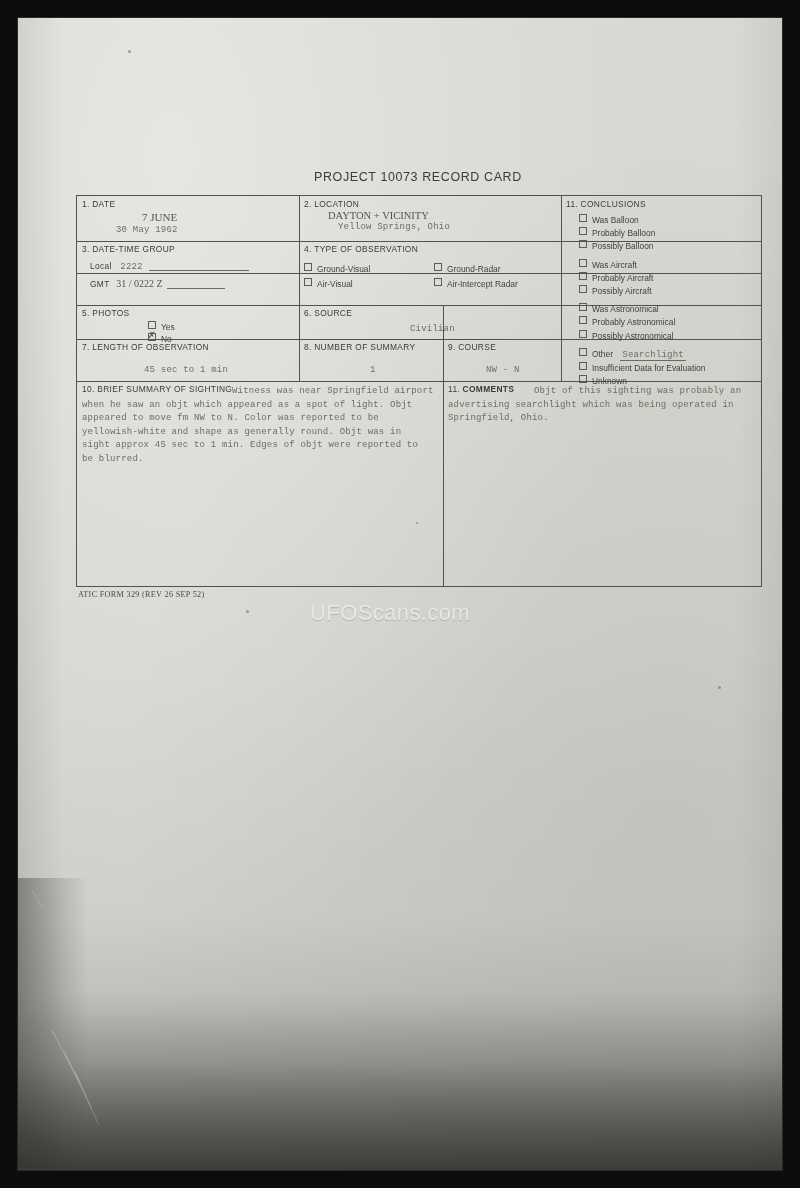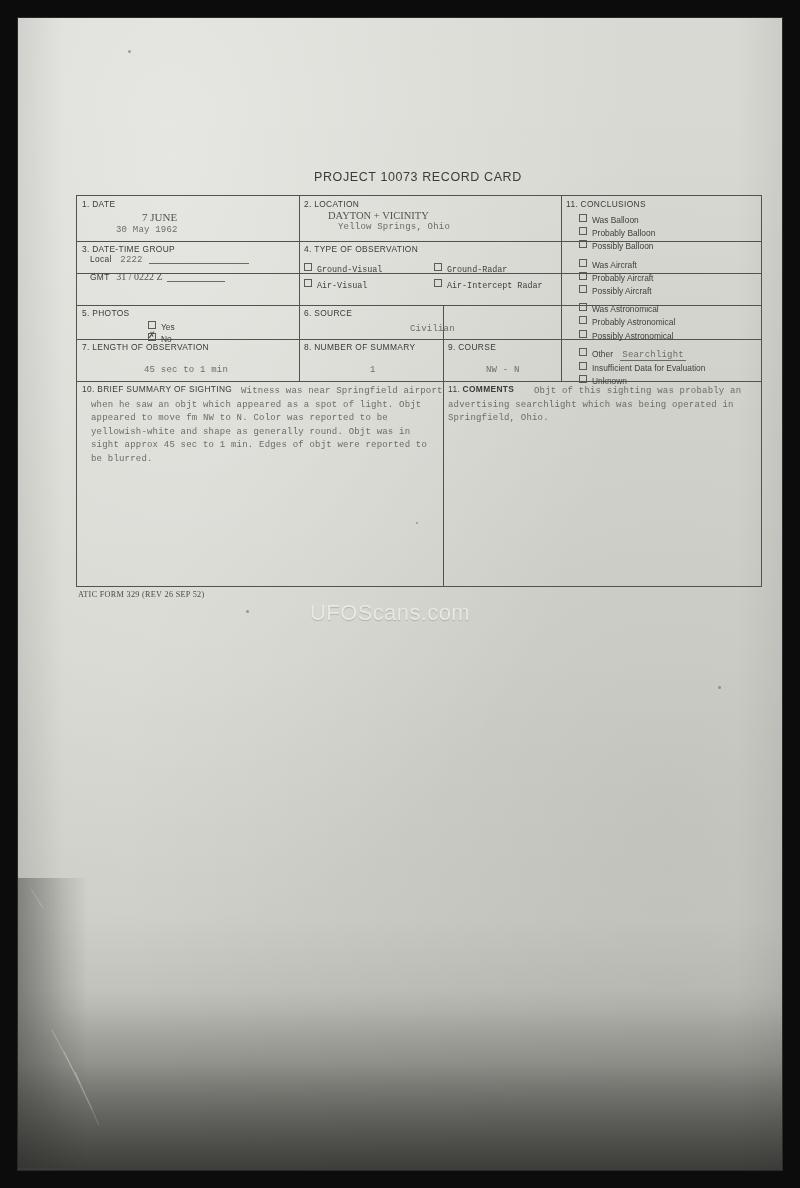--- a/index.html
+++ b/index.html
@@ -118,36 +118,36 @@
     <div class="cell" style="left:222px;top:0;width:262px;height:45px;">
       <span class="lbl">2.</span>
       <span class="lbl">LOCATION</span>
       <div class="cursive" style="margin:1px 0 0 24px;font-size:10.5px;">DAYTON + VICINITY</div>
       <div class="type" style="margin:1px 0 0 34px;">Yellow Springs, Ohio</div>
     </div>
 
     <div class="cell" style="left:0;top:45px;width:222px;height:64px;">
       <span class="lbl">3.</span>
       <span class="lbl">DATE-TIME GROUP</span>
-      <div style="margin:0 0 0 8px;">
+      <div style="margin:7px 0 0 8px;">
         <span class="lbl">Local</span>
         <span class="type vfaint" style="margin-left:6px;">2222</span>
         <span class="ul" style="min-width:100px;margin-left:4px;"></span>
       </div>
       <div style="margin:6px 0 0 8px;">
         <span class="lbl">GMT</span>
         <span class="cursive" style="margin-left:4px;font-size:10px;">31 / 0222 Z</span>
         <span class="ul" style="min-width:58px;margin-left:2px;"></span>
       </div>
     </div>
 
     <div class="cell" style="left:222px;top:45px;width:262px;height:64px;">
       <span class="lbl">4.</span>
       <span class="lbl">TYPE OF OBSERVATION</span>
-      <div style="margin-top:9px;display:flex;font-family:Liberation Mono, monospace;">
+      <div style="margin-top:9px;display:flex;">
         <div style="width:130px;">
           <div class="opt"><span class="cb"></span><span>Ground-Visual</span></div>
           <div class="opt"><span class="cb"></span><span>Air-Visual</span></div>
         </div>
         <div>
           <div class="opt"><span class="cb"></span><span>Ground-Radar</span></div>
           <div class="opt"><span class="cb"></span><span>Air-Intercept Radar</span></div>
         </div>
       </div>
     </div>
@@ -185,21 +185,21 @@
       <span class="lbl">9.</span>
       <span class="lbl">COURSE</span>
       <div class="type" style="margin:13px 0 0 38px;">NW - N</div>
     </div>
 
     <div class="cell" style="left:0;top:185px;width:366px;bottom:0;">
       <div style="white-space:nowrap;">
         <span class="lbl">10.</span>
         <span class="lbl" style="font-weight:normal;">BRIEF SUMMARY OF SIGHTING</span>
       </div>
-      <div class="type summary vfaint" style="position:absolute;left:14px;top:4px;width:352px;text-indent:150px;">Witness was near Springfield airport when he saw an objt which appeared as a spot of light. Objt appeared to move fm NW to N. Color was reported to be yellowish-white and shape as generally round. Objt was in sight approx 45 sec to 1 min. Edges of objt were reported to be blurred.</div>
+      <div class="type summary vfaint" style="position:absolute;left:5px;top:4px;width:352px;text-indent:150px;">Witness was near Springfield airport when he saw an objt which appeared as a spot of light. Objt appeared to move fm NW to N. Color was reported to be yellowish-white and shape as generally round. Objt was in sight approx 45 sec to 1 min. Edges of objt were reported to be blurred.</div>
     </div>
 
     <div class="cell" style="left:366px;top:185px;right:0;bottom:0;">
       <div style="white-space:nowrap;">
         <span class="lbl">11.</span>
         <span class="lbl" style="font-weight:bold;">COMMENTS</span>
       </div>
       <div class="type summary vfaint" style="position:absolute;left:5px;top:4px;width:300px;text-indent:86px;">Objt of this sighting was probably an advertising searchlight which was being operated in Springfield, Ohio.</div>
     </div>
 

